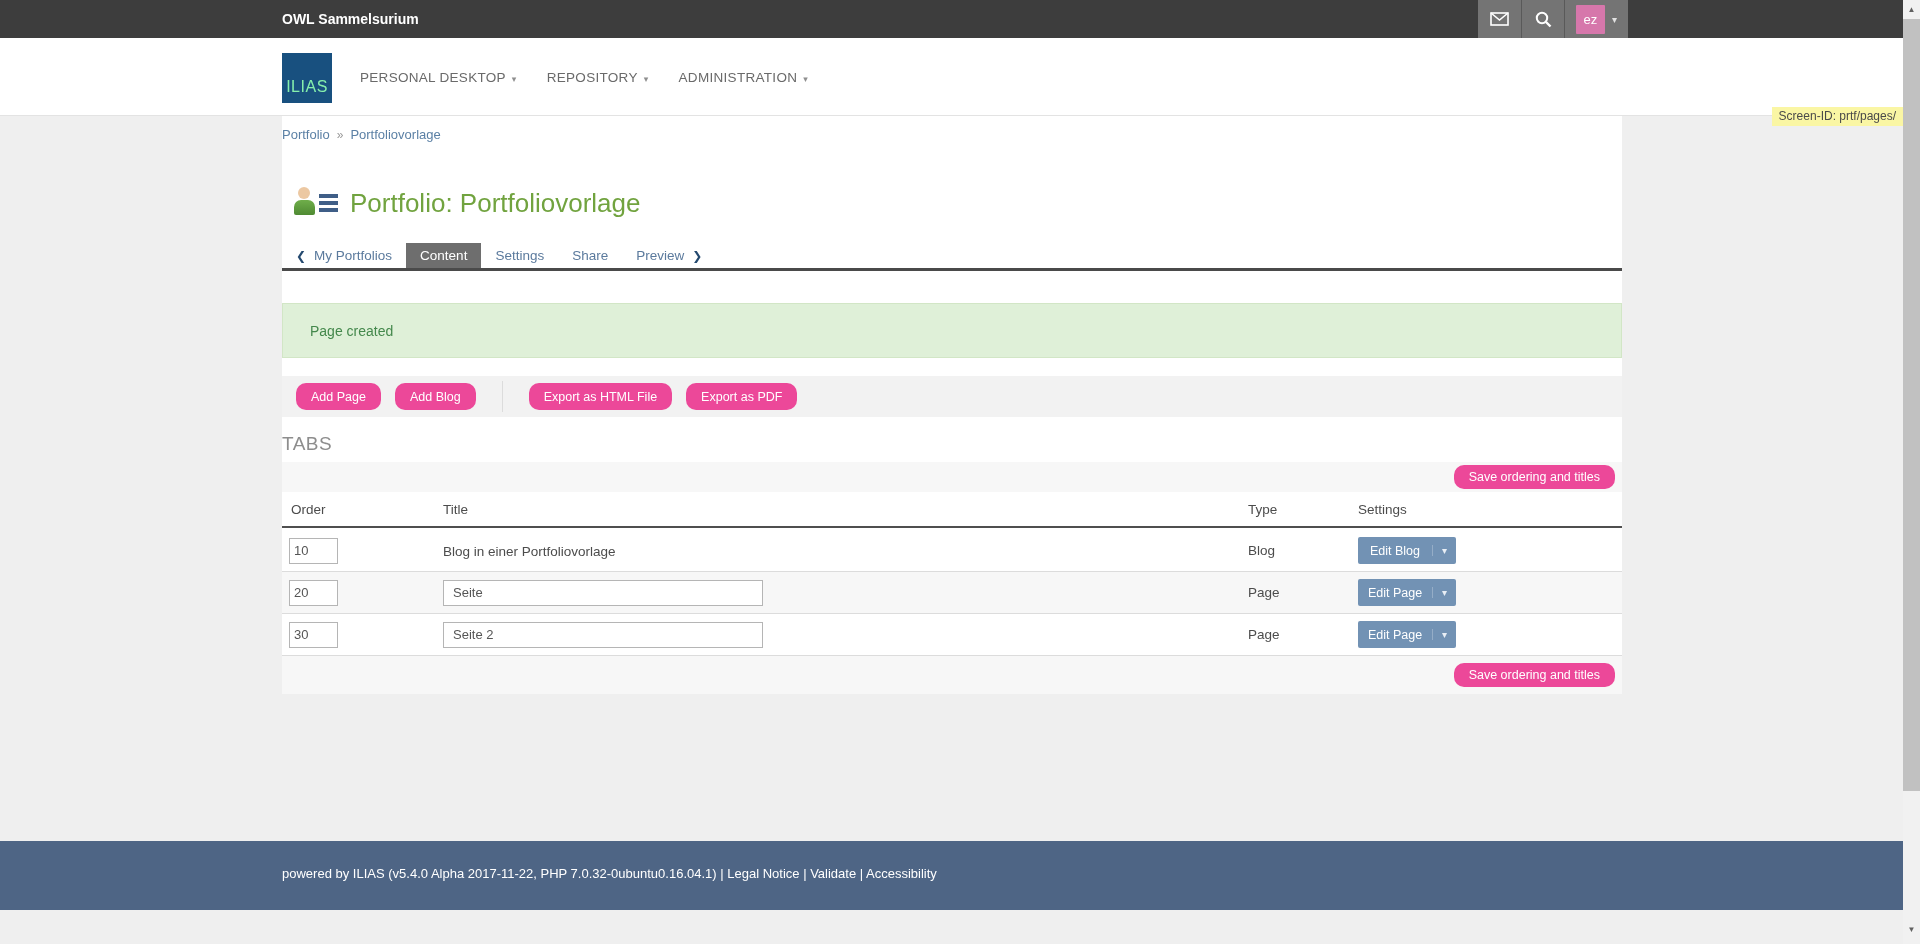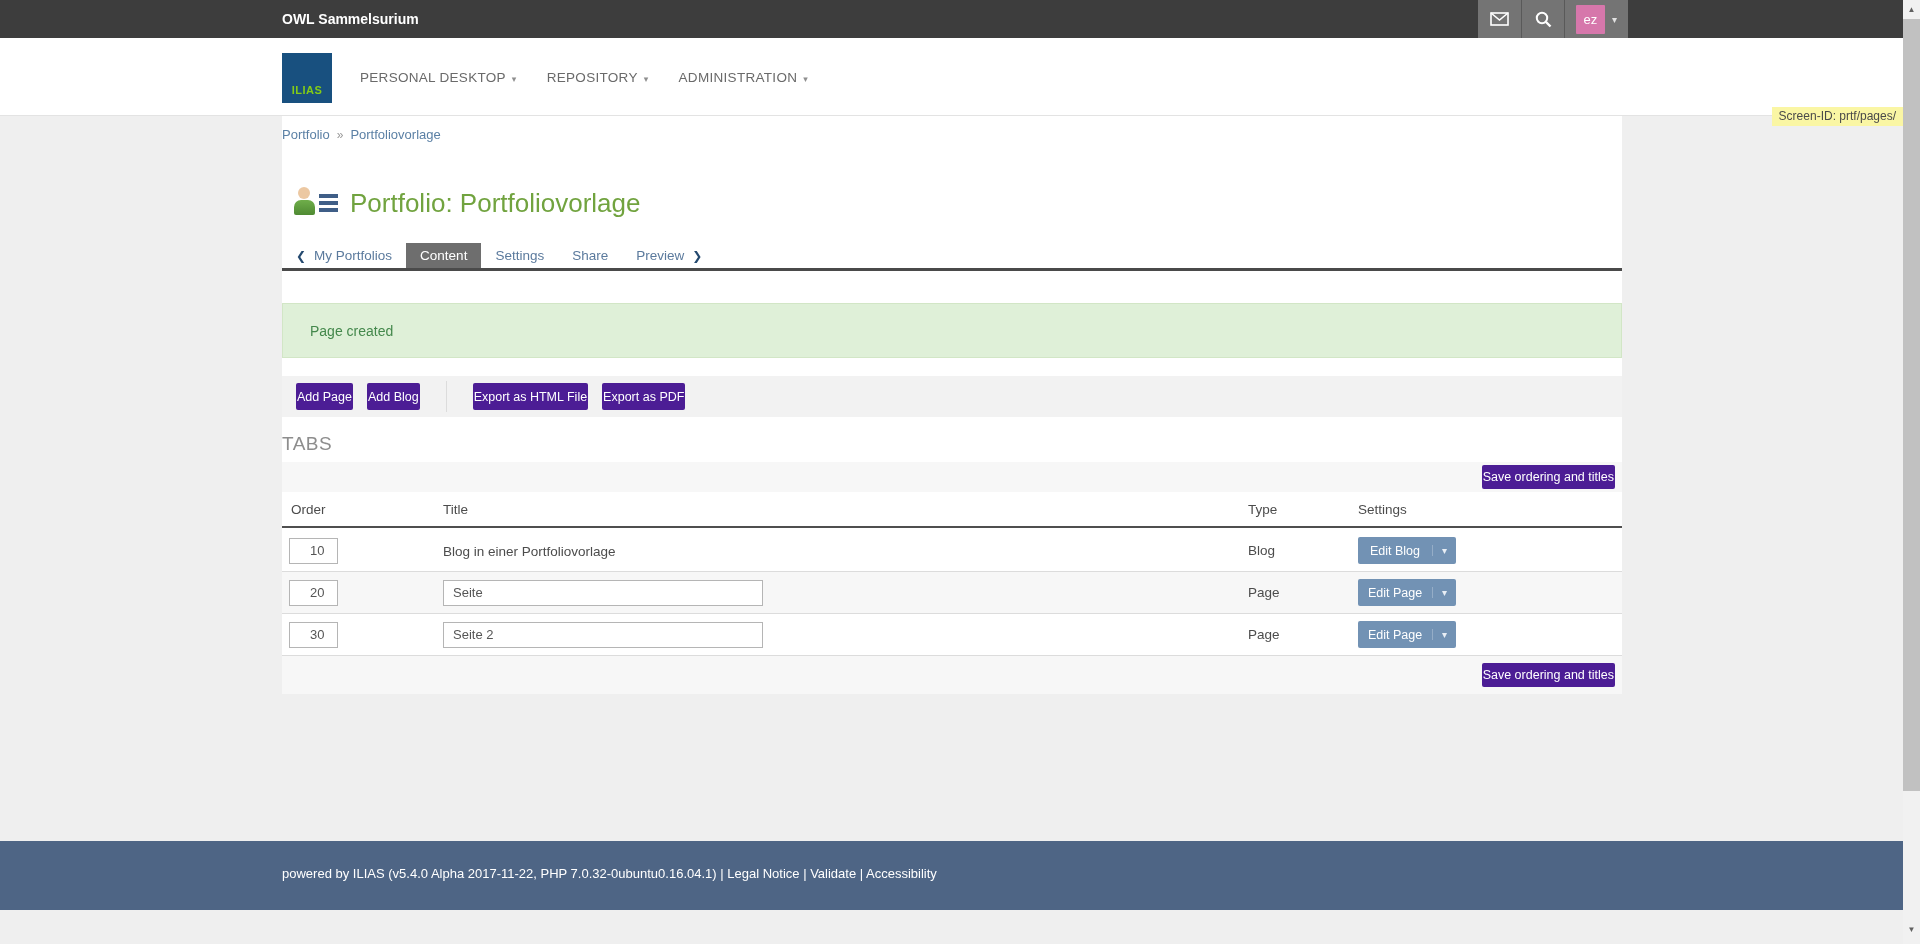--- a/index.html
+++ b/index.html
@@ -19,21 +19,21 @@
     display:flex; align-items:center; justify-content:center; gap:7px; cursor:pointer; }
   .avatar { width:29px; height:29px; background:#d677ab; color:#fff; font-size:13px;
     display:flex; align-items:center; justify-content:center; border-radius:1px; }
   .tb-caret { color:#e2e2e2; font-size:10px; }
 
   
   #header { position:absolute; left:0; top:38px; width:1903px; height:78px; background:#ffffff;
     border-bottom:1px solid #e3e3e3; }
   .logo { position:absolute; left:282px; top:15px; width:50px; height:50px; background:#18507f;
     display:flex; align-items:flex-end; justify-content:center; padding-bottom:7px; cursor:pointer; }
-  .logo span { color:#84cc16; font-weight:bold; font-size:11px; letter-spacing:0.5px; }
+  .logo span { color:#86efac; font-weight:normal; font-size:16px; letter-spacing:0.5px; }
   #mainnav { position:absolute; left:360px; top:0; height:78px; display:flex; align-items:center; gap:30px; }
   .nav-item { color:#6a6a6a; font-size:13.5px; letter-spacing:0.3px; cursor:pointer; white-space:nowrap; }
   .nav-item .caret { color:#8f8f8f; font-size:9px; margin-left:6px; }
 
   
   #screen-id { position:absolute; right:17px; top:107px; background:#faf6a4; color:#4a4a4a;
     font-size:12px; padding:2px 7px 3px 7px; }
 
   
   #main-col { position:absolute; left:282px; top:116px; width:1340px; height:576px; background:#ffffff; }
@@ -61,42 +61,42 @@
   .tab .chev.right { margin-left:8px; }
 
   
   #message { position:absolute; left:0; top:187px; width:1340px; height:55px; background:#dff0d8;
     border:1px solid #d2e6c6; display:flex; align-items:center; }
   #message span { color:#44884c; font-size:14px; margin-left:27px; }
 
   
   #toolbar { position:absolute; left:0; top:260px; width:1340px; height:41px; background:#f2f2f2;
     display:flex; align-items:center; padding-left:14px; gap:14px; }
-  .btn { background:#4c1d95; color:#ffffff; border:none; border-radius:2px; height:27px;
-    font-size:12.5px; padding:0 1px; cursor:pointer;
+  .btn { background:#ec4899; color:#ffffff; border:none; border-radius:10px; height:27px;
+    font-size:12.5px; padding:0 15px; cursor:pointer;
     font-family:"Liberation Sans","DejaVu Sans",sans-serif; white-space:nowrap; }
   .tb-sep { width:1px; height:31px; background:#dcdcdc; margin:0 12px; }
 
   
   #section-title { position:absolute; left:0; top:317px; font-size:19px; color:#8d8d8d;
     letter-spacing:0.5px; }
   #tabletool-top { position:absolute; left:0; top:346px; width:1340px; height:30px; background:#f7f7f7; }
   #tabletool-top .btn, #tabletool-bottom .btn { position:absolute; right:7px; height:24px; font-size:12.5px; }
   #tabletool-top .btn { top:3px; }
   .tgrid { display:grid; grid-template-columns:161px 805px 110px auto; align-items:center; }
   #thead { position:absolute; left:0; top:376px; width:1340px; height:36px;
     border-bottom:2px solid #4f4f4f; font-size:13.5px; color:#4c4c4c; }
   #thead > div { padding-left:0; }
   #thead .c-order { padding-left:9px; }
   #tbody { position:absolute; left:0; top:414px; width:1340px; }
   .trow { width:1340px; height:42px; border-bottom:1px solid #dcdcdc; background:#ffffff; }
   .trow.alt { background:#f7f7f7; }
   .c-order { padding-left:7px; }
   .order-input { width:49px; height:26px; border:1px solid #b5b5b5; font-size:13px; color:#555;
-    padding-left:20px; background:#fff; font-family:"Liberation Sans","DejaVu Sans",sans-serif; }
+    padding-left:4px; background:#fff; font-family:"Liberation Sans","DejaVu Sans",sans-serif; }
   .title-input { width:320px; height:26px; border:1px solid #b5b5b5; font-size:13px; color:#555;
     padding-left:9px; background:#fff; font-family:"Liberation Sans","DejaVu Sans",sans-serif; }
   .cell-text { font-size:13.5px; color:#4c4c4c; }
   .action-btn { width:98px; height:27px; background:#7292b4; border:none; border-radius:2px;
     color:#fff; font-size:12.5px; display:flex; align-items:center; cursor:pointer;
     font-family:"Liberation Sans","DejaVu Sans",sans-serif; }
   .action-btn .lbl { flex:1; text-align:center; }
   .action-btn .acaret { width:24px; font-size:10px; color:#e8eef5; border-left:1px solid rgba(255,255,255,0.25); }
   #tabletool-bottom { position:absolute; left:0; top:540px; width:1340px; height:38px; background:#f7f7f7; }
   #tabletool-bottom .btn { top:7px; }

